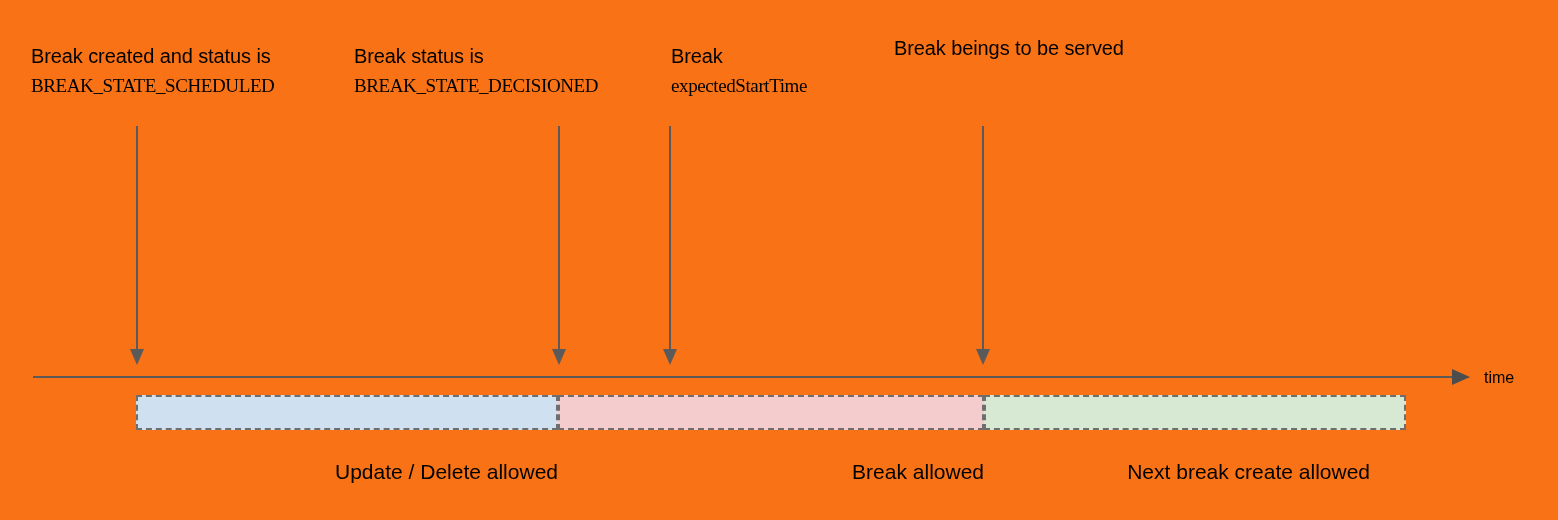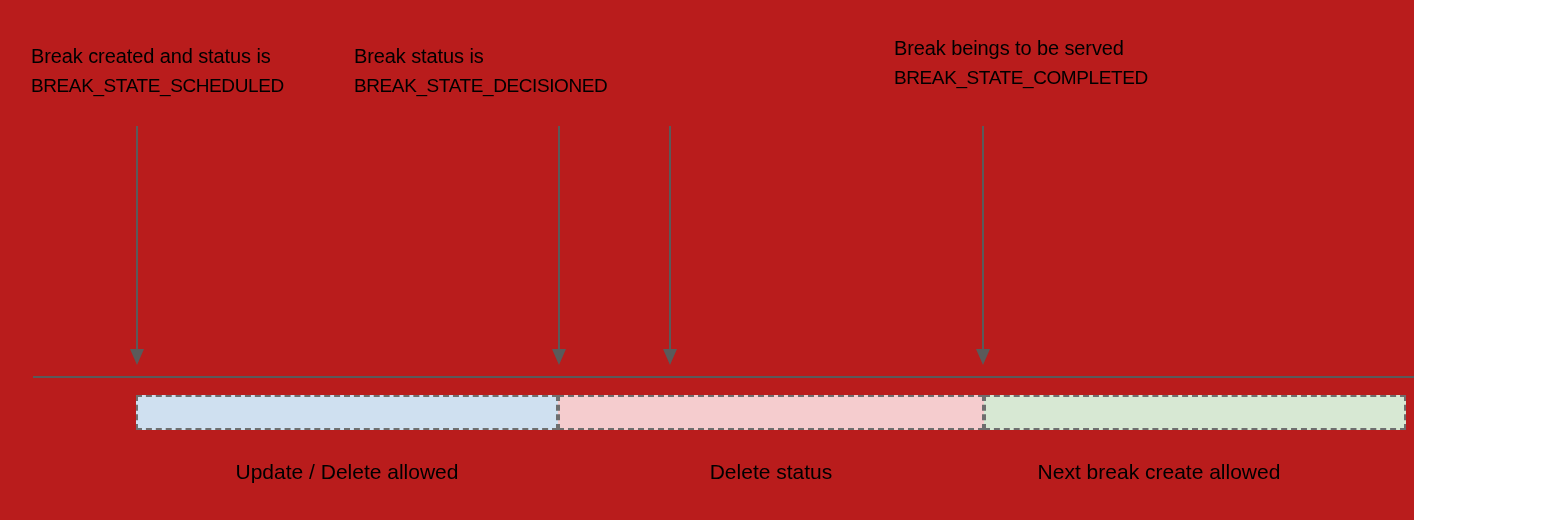--- a/index.html
+++ b/index.html
@@ -6,40 +6,40 @@
     margin: 0;
     padding: 0;
     background: #ffffff;
   }
   body {
     font-family: "Liberation Sans", sans-serif;
     -webkit-font-smoothing: antialiased;
   }
   #canvas {
     position: relative;
-    width: 1414px;
+    width: 1558px;
     height: 520px;
-    background: #b91c1c;
+    background: #f97316;
     overflow: hidden;
   }
 
   
   .annotation {
     position: absolute;
     color: #000000;
     line-height: 29px;
     white-space: nowrap;
   }
   .annotation .prose {
     font-family: "Liberation Sans", sans-serif;
     font-size: 20px;
     letter-spacing: -0.1px;
   }
   .annotation .code {
-    font-family: Liberation Sans, sans-serif;
+    font-family: Liberation Serif, serif;
     font-size: 19px;
     letter-spacing: -0.4px;
   }
   .annotation .line { display: block; }
 
   #annotation-0 { left: 31px;  top: 42px; }
   #annotation-1 { left: 354px; top: 42px; }
   #annotation-2 { left: 671px; top: 42px; }
   #annotation-3 { left: 894px; top: 34px; }
 
@@ -101,41 +101,44 @@
     box-sizing: border-box;
     border: 2.5px dashed #6e6e6e;
   }
 
   
   .phase-caption {
     position: absolute;
     top: 459px;
     font-size: 21px;
     color: #000000;
-    text-align: center;
+    text-align: right;
     line-height: 26px;
     white-space: nowrap;
   }
 </style>
 </head>
 <body>
 
 <div id="canvas">
 
   <div class="annotation" id="annotation-0">
       <span class="line prose">Break created and status is</span>
       <span class="line code">BREAK_STATE_SCHEDULED</span>
     </div>
   <div class="annotation" id="annotation-1">
       <span class="line prose">Break status is</span>
       <span class="line code">BREAK_STATE_DECISIONED</span>
     </div>
+  <div class="annotation" id="annotation-2">
+      <span class="line prose">Break</span>
+      <span class="line code">expectedStartTime</span>
+    </div>
   <div class="annotation" id="annotation-3">
       <span class="line prose">Break beings to be served</span>
-      <span class="line code">BREAK_STATE_COMPLETED</span>
     </div>
 
   <div id="markers-layer">
       <div class="marker-arrow" style="left: 129px; top: 126px; height: 239px;">
         <div class="stem" style="height: 225px;"></div>
         <div class="head" style="top: 223px;"></div>
       </div>
       <div class="marker-arrow" style="left: 551px; top: 126px; height: 239px;">
         <div class="stem" style="height: 225px;"></div>
         <div class="head" style="top: 223px;"></div>
@@ -151,18 +154,18 @@
     </div>
 
   <div id="timeline-axis"></div>
   <div id="timeline-axis-head"></div>
   <div id="timeline-axis-label">time</div>
 
   <div id="phases-layer">
       <div class="phase-bar" style="left: 136px; width: 422px; background: rgb(207, 224, 240); border-color: rgb(110, 110, 110);"></div>
       <div class="phase-caption" style="left: 136px; width: 422px;">Update / Delete allowed</div>
       <div class="phase-bar" style="left: 558px; width: 426px; background: rgb(245, 204, 206); border-color: rgb(110, 110, 110);"></div>
-      <div class="phase-caption" style="left: 558px; width: 426px;">Delete status</div>
+      <div class="phase-caption" style="left: 558px; width: 426px;">Break allowed</div>
       <div class="phase-bar" style="left: 984px; width: 422px; background: rgb(215, 232, 211); border-color: rgb(110, 110, 110);"></div>
       <div class="phase-caption" style="left: 948px; width: 422px;">Next break create allowed</div>
     </div>
 
 </div>
 
 </body></html>

